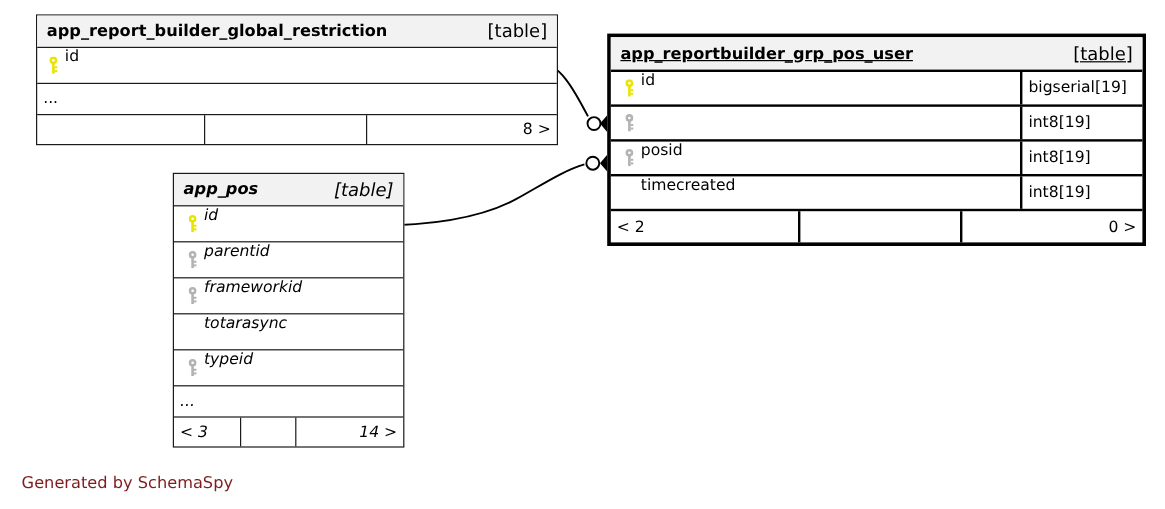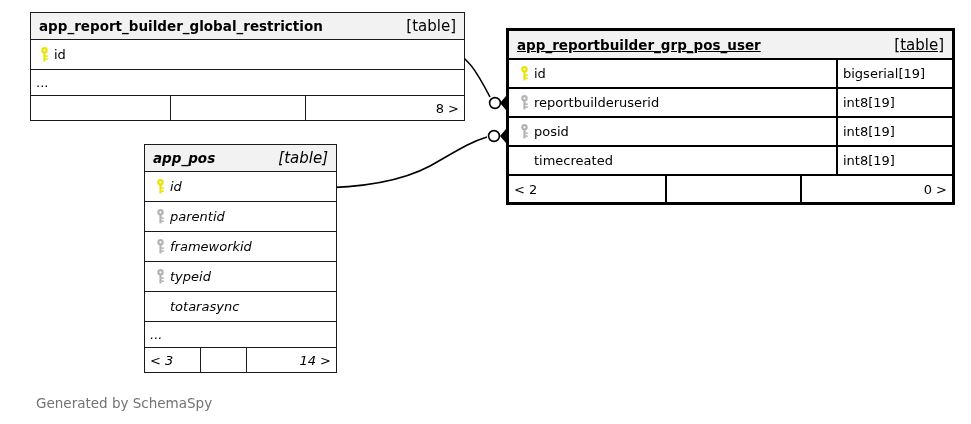--- a/index.html
+++ b/index.html
@@ -77,21 +77,20 @@
     height: 30px;
   }
   .focused .tbl-row {
     border-bottom: 2px solid #000000;
     height: 29px;
   }
   .tbl-row:last-of-type { border-bottom: none; }
 
   .col-name {
     display: flex;
-    align-items: center;
     flex: 1 1 auto;
     padding-left: 6px;
     min-width: 0;
   }
   .col-name .label {
     font-size: 13px;
     white-space: nowrap;
   }
   .col-type {
     display: flex;
@@ -157,32 +156,32 @@
   #tbl-app-pos {
     left: 144px; top: 144px; width: 193px; font-style: italic;
   }
   #tbl-app-pos .fc1 { width: 56px; }
   #tbl-app-pos .fc2 { width: 46px; }
   #tbl-app-pos .fc3 { flex: 1 1 auto; }
 
   #tbl-grp-pos-user {
     left: 506px; top: 28px; width: 449px;
   }
-  #tbl-grp-pos-user .col-type { width: 116px; }
+  #tbl-grp-pos-user .col-type { width: 102px; }
   #tbl-grp-pos-user .fc1 { width: 158px; }
   #tbl-grp-pos-user .fc2 { width: 135px; }
   #tbl-grp-pos-user .fc3 { flex: 1 1 auto; }
 
   
   #credit {
     position: absolute;
-    left: 36px;
+    left: 18px;
     top: 395px;
     font-size: 13.5px;
-    color: #737373;
+    color: #7f1d1d;
     white-space: nowrap;
   }
 </style>
 </head>
 <body>
 
 <div id="canvas">
 
   <svg id="connectors" viewBox="0 0 971 424" width="971" height="424">
 
@@ -277,37 +276,37 @@
             <rect x="5.6" y="8.3" width="2.1" height="1.7" fill="#b3b3b3"></rect>
             <rect x="5.6" y="11.3" width="2.1" height="1.7" fill="#b3b3b3"></rect>
           </svg>
         </span>
         <span class="label">frameworkid</span>
       </div>
     </div>
 
     <div class="tbl-row">
       <div class="col-name">
-        <span class="keyslot">
-          <svg width="9" height="15" viewBox="0 0 9 15">
-            <circle cx="4.5" cy="3.3" r="3.2" fill="#b3b3b3"></circle>
-            <circle cx="4.5" cy="3.3" r="1.1" fill="#ffffff"></circle>
-            <rect x="3.4" y="5" width="2.2" height="9.4" fill="#b3b3b3"></rect>
-            <rect x="5.6" y="8.3" width="2.1" height="1.7" fill="#b3b3b3"></rect>
-            <rect x="5.6" y="11.3" width="2.1" height="1.7" fill="#b3b3b3"></rect>
-          </svg>
-        </span>
-        <span class="label">typeid</span>
-      </div>
-    </div>
-
-    <div class="tbl-row">
-      <div class="col-name">
         <span class="keyslot"></span>
         <span class="label">totarasync</span>
+      </div>
+    </div>
+
+    <div class="tbl-row">
+      <div class="col-name">
+        <span class="keyslot">
+          <svg width="9" height="15" viewBox="0 0 9 15">
+            <circle cx="4.5" cy="3.3" r="3.2" fill="#b3b3b3"></circle>
+            <circle cx="4.5" cy="3.3" r="1.1" fill="#ffffff"></circle>
+            <rect x="3.4" y="5" width="2.2" height="9.4" fill="#b3b3b3"></rect>
+            <rect x="5.6" y="8.3" width="2.1" height="1.7" fill="#b3b3b3"></rect>
+            <rect x="5.6" y="11.3" width="2.1" height="1.7" fill="#b3b3b3"></rect>
+          </svg>
+        </span>
+        <span class="label">typeid</span>
       </div>
     </div>
 
     <div class="ellipsis-row">
       <span>...</span>
     </div>
 
     <div class="tbl-footer">
       <div class="foot-cell fc1 foot-left">&lt; 3</div>
       <div class="foot-cell fc2 foot-mid"></div>
@@ -341,21 +340,20 @@
       <div class="col-name">
         <span class="keyslot">
           <svg width="9" height="15" viewBox="0 0 9 15">
             <circle cx="4.5" cy="3.3" r="3.2" fill="#b3b3b3"></circle>
             <circle cx="4.5" cy="3.3" r="1.1" fill="#ffffff"></circle>
             <rect x="3.4" y="5" width="2.2" height="9.4" fill="#b3b3b3"></rect>
             <rect x="5.6" y="8.3" width="2.1" height="1.7" fill="#b3b3b3"></rect>
             <rect x="5.6" y="11.3" width="2.1" height="1.7" fill="#b3b3b3"></rect>
           </svg>
         </span>
-        <span class="label">reportbuilderuserid</span>
       </div>
       <div class="col-type">int8[19]</div>
     </div>
 
     <div class="tbl-row">
       <div class="col-name">
         <span class="keyslot">
           <svg width="9" height="15" viewBox="0 0 9 15">
             <circle cx="4.5" cy="3.3" r="3.2" fill="#b3b3b3"></circle>
             <circle cx="4.5" cy="3.3" r="1.1" fill="#ffffff"></circle>

